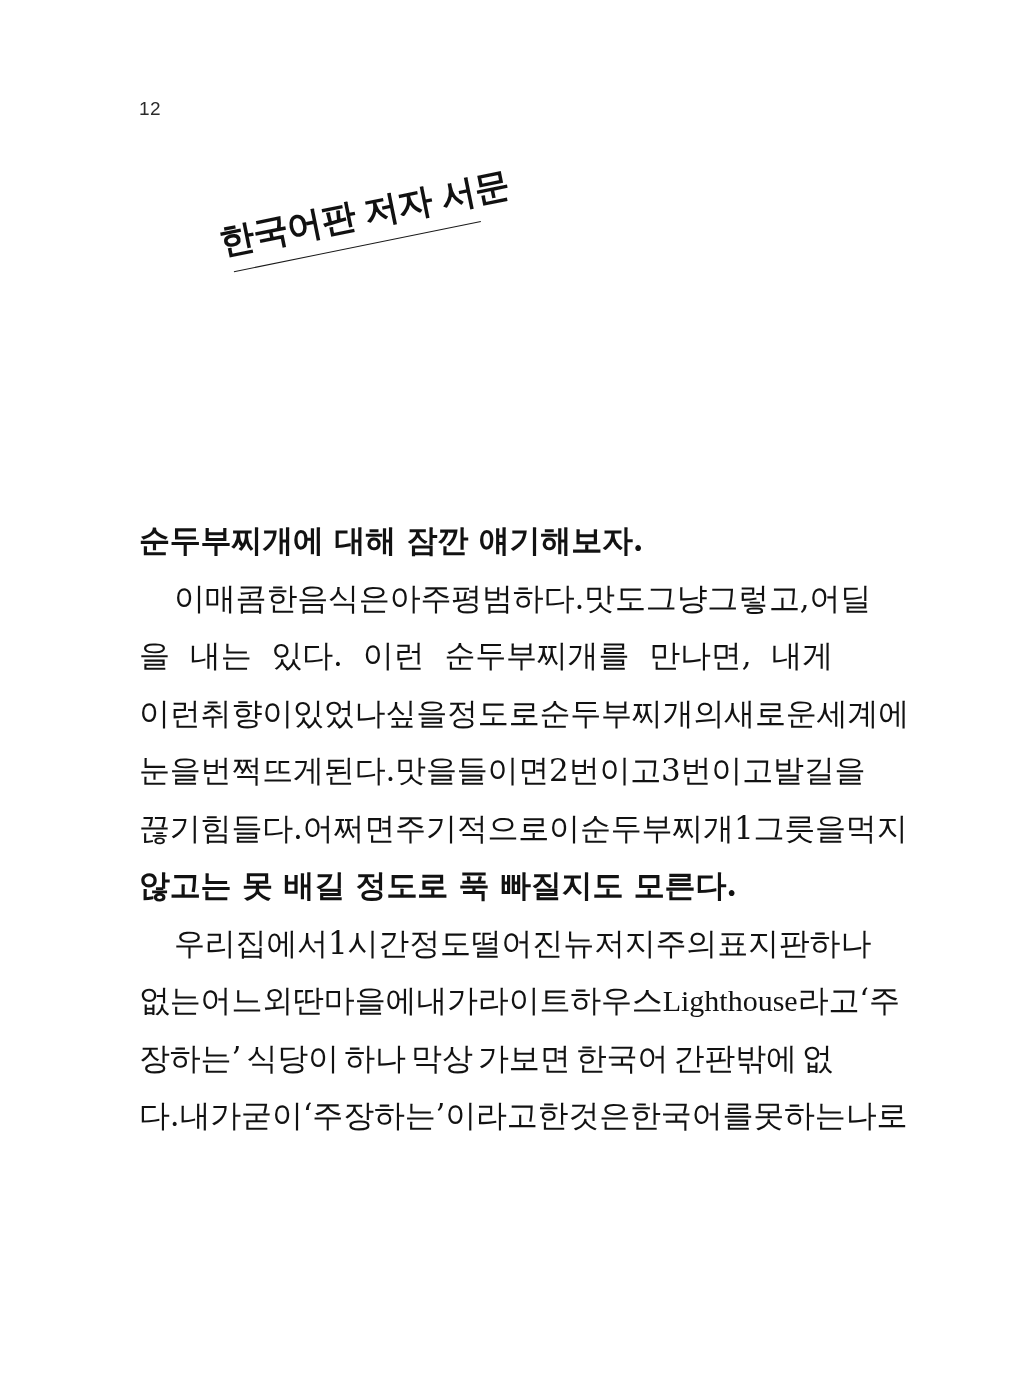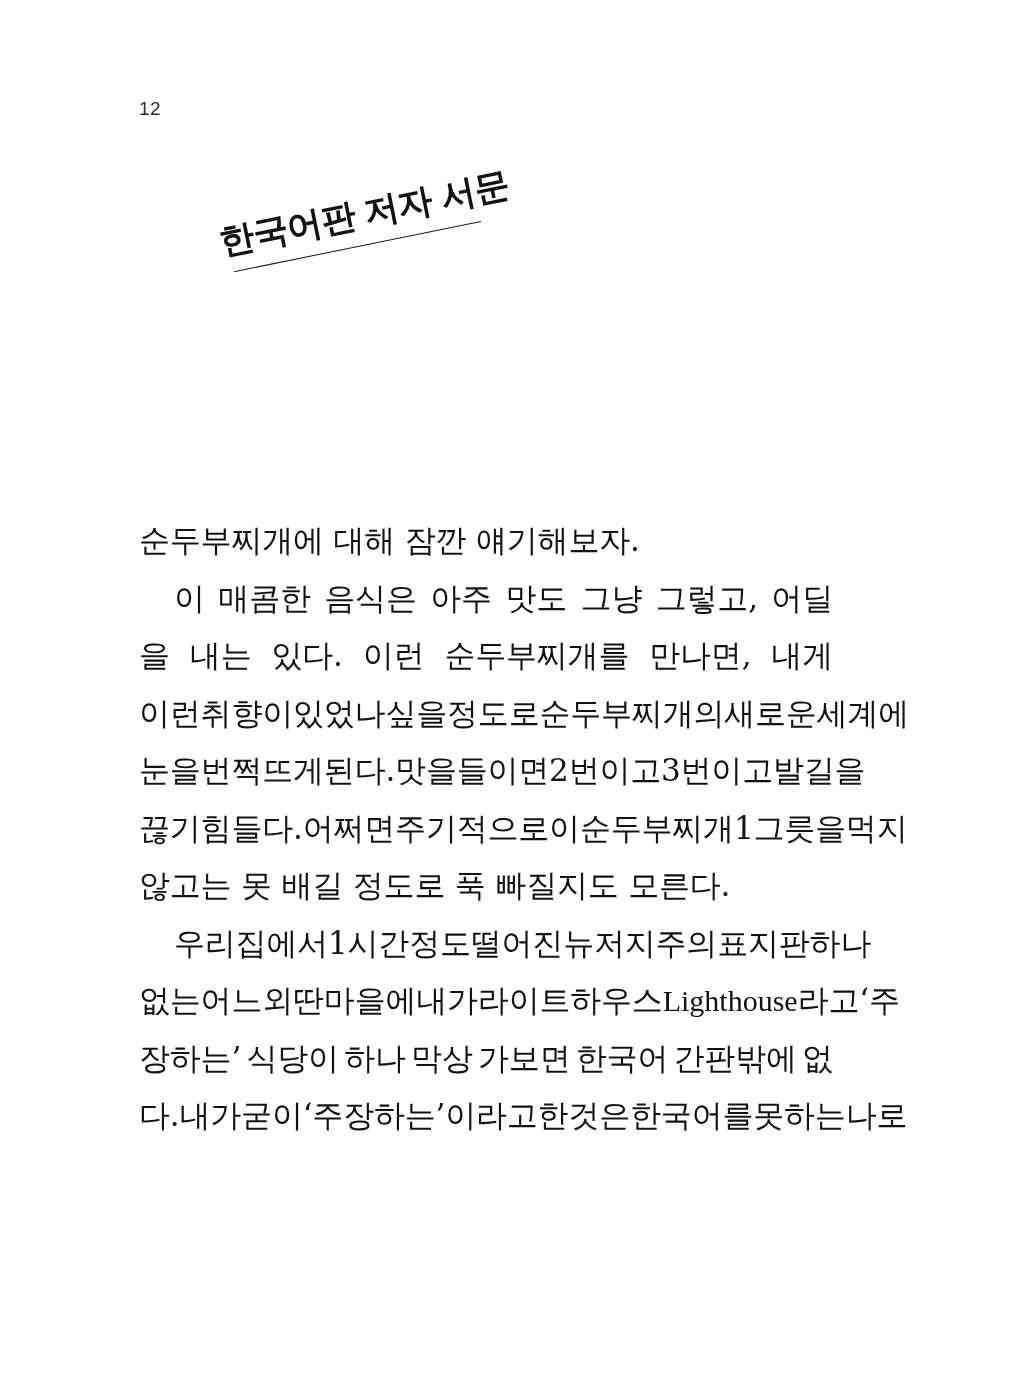--- a/index.html
+++ b/index.html
@@ -95,20 +95,21 @@
     display: inline-block;
     white-space: pre;
   }
 
   .line.indent {
     padding-left: 35px;
   }
 
   .line.flush {
     display: block;
+    font-weight: bold;
   }
 
   
   .latin {
     font-family: "Liberation Serif", "DejaVu Serif", serif;
     font-size: 30px;
     letter-spacing: 0;
   }
 </style>
 </head>
@@ -123,20 +124,21 @@
     <div class="title-rule" style="border-top-color: rgb(26, 26, 26);"></div>
   </div>
 
   <div class="body-copy" id="body-copy">
       <div class="line flush"><span class="w">순두부찌개에</span> <span class="w">대해</span> <span class="w">잠깐</span> <span class="w">얘기해보자.</span></div>
       <div class="line justify indent">
         <span class="w">이</span>
         <span class="w">매콤한</span>
         <span class="w">음식은</span>
         <span class="w">아주</span>
+        <span class="w">평범하다.</span>
         <span class="w">맛도</span>
         <span class="w">그냥</span>
         <span class="w">그렇고,</span>
         <span class="w">어딜</span>
       </div>
       <div class="line justify">
         <span class="w">을</span>
         <span class="w">내는</span>
         <span class="w">있다.</span>
         <span class="w">이런</span>

